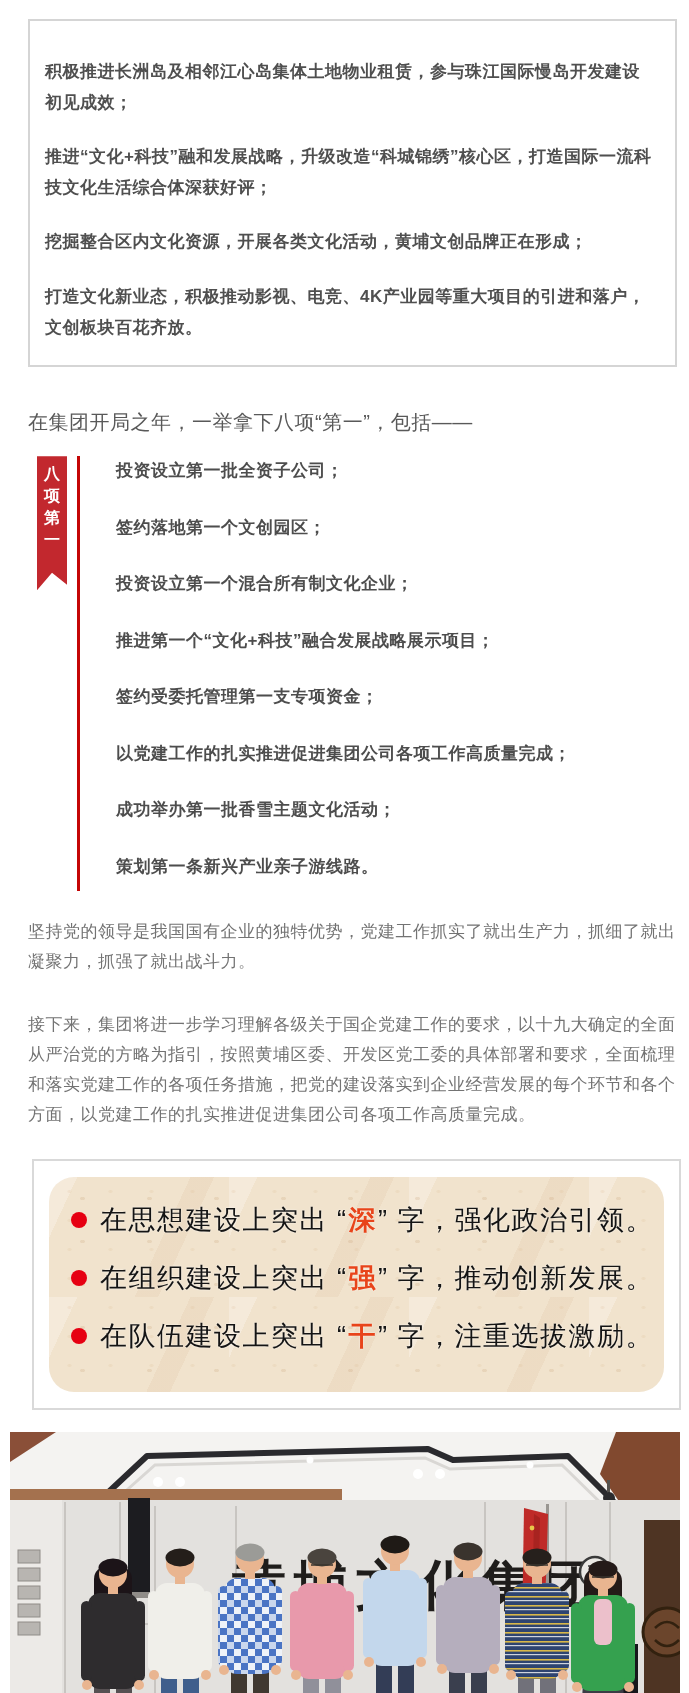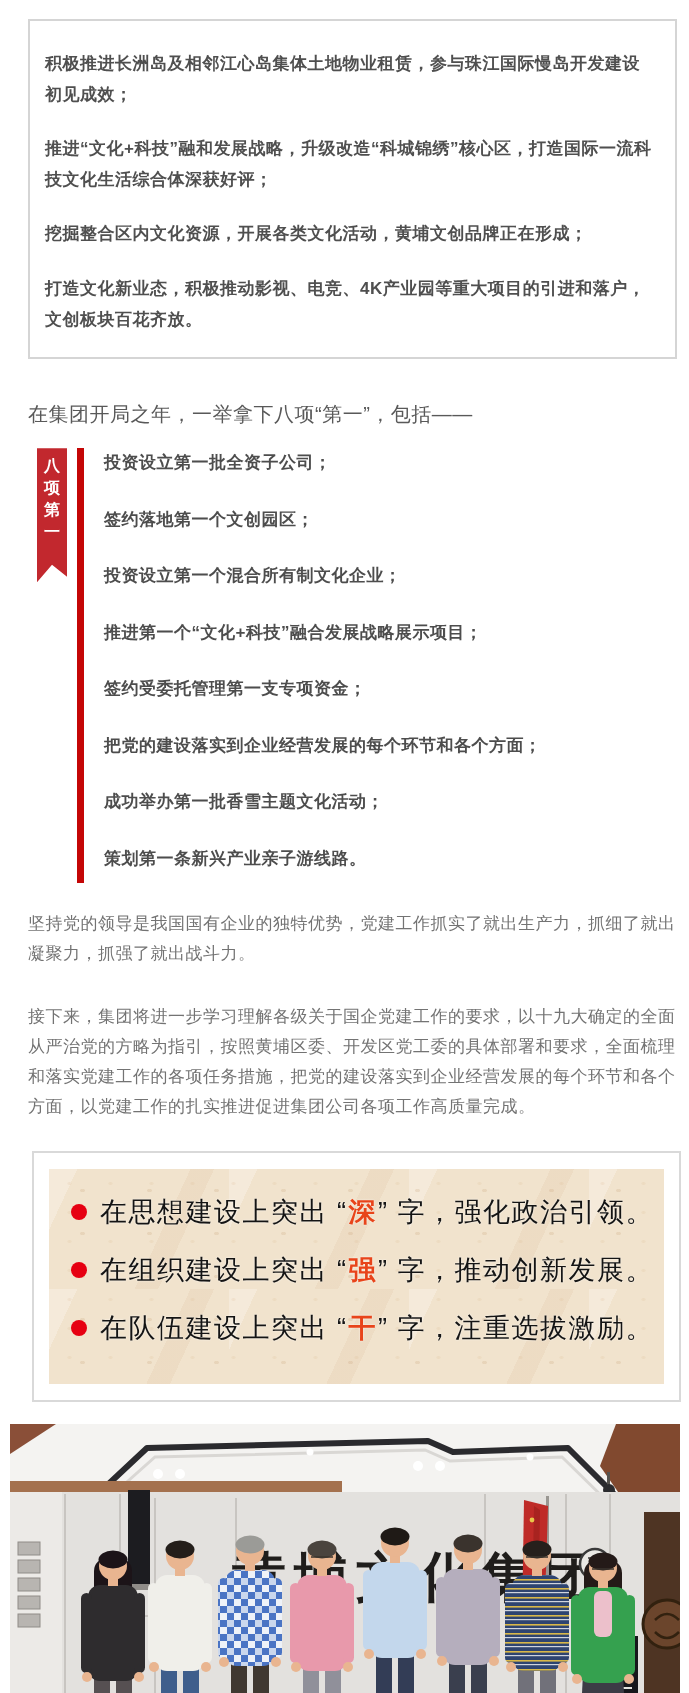--- a/index.html
+++ b/index.html
@@ -12,21 +12,21 @@
   .page{width:689px; overflow:hidden;}
 
   
   .summary-box{
     margin:19px 12px 0 28px;
     border:2px solid #d5d5d5;
     padding:20px 18px 16px 15px;
     box-sizing:border-box;
   }
   .summary-box p{
-    margin:8px 0 24px 0;
+    margin:16px 0 24px 0;
     font-size:17px; font-weight:bold; color:#4f4f4f;
     line-height:1.8; letter-spacing:.5px;
   }
   .summary-box p:last-child{margin-bottom:6px;}
 
   
   .intro{
     margin:38px 12px 16px 28px;
     font-size:20px; color:#595959; line-height:1.75; letter-spacing:.5px;
   }
@@ -36,22 +36,22 @@
   .ribbon{
     width:30px; height:134px; flex-shrink:0;
     background:#c2282e;
     clip-path:polygon(0 0,100% 0,100% 96%,50% 87%,0 100%);
     display:flex; flex-direction:column; align-items:center;
     padding-top:10px; box-sizing:border-box; gap:6px;
   }
   .ribbon span{color:#ffffff; font-size:16px; font-weight:bold; line-height:1;}
   .firsts-list{
     margin-left:10px;
-    border-left:7px solid #000000;
-    padding:2px 0 12px 20px;
+    border-left:3px solid #000000;
+    padding:2px 0 12px 36px;
   }
   .firsts-list .first-item{
     font-size:17px; font-weight:bold; color:#4d4d4d;
     line-height:1.5; letter-spacing:.5px;
     margin-bottom:31px;
   }
   .firsts-list .first-item:last-child{margin-bottom:0;}
 
   
   .body-par{
@@ -69,20 +69,21 @@
     box-sizing:border-box;
   }
   .highlight-inner{
     background-color:#f1e3cd;
     background-image:
       radial-gradient(rgba(193,152,108,.20) 2px, transparent 3px),
       radial-gradient(rgba(214,176,132,.16) 1.5px, transparent 2.6px),
       linear-gradient(115deg, rgba(255,255,255,.25) 0 12%, transparent 12% 60%, rgba(205,170,128,.12) 60% 70%, transparent 70%);
     background-size:67px 43px, 41px 29px, 180px 120px;
     padding:26px 28px 24px 22px;
+    border-radius:25px;
   }
   .hl-row{
     display:flex; align-items:center; gap:13px;
     margin-bottom:23px;
   }
   .hl-row:last-child{margin-bottom:14px;}
   .hl-dot{
     width:16px;height:16px;border-radius:50%;
     background:#e60012; flex-shrink:0;
   }
@@ -120,21 +121,21 @@
         <span>项</span>
         <span>第</span>
         <span>一</span>
       </div>
     <div class="firsts-list" id="firsts-list" style="border-left-color: rgb(196, 6, 6);">
         <div class="first-item">投资设立第一批全资子公司；</div>
         <div class="first-item">签约落地第一个文创园区；</div>
         <div class="first-item">投资设立第一个混合所有制文化企业；</div>
         <div class="first-item">推进第一个“文化+科技”融合发展战略展示项目；</div>
         <div class="first-item">签约受委托管理第一支专项资金；</div>
-        <div class="first-item">把党的建设落实到企业经营发展的每个环节和各个方面；</div>
+        <div class="first-item">以党建工作的扎实推进促进集团公司各项工作高质量完成；</div>
         <div class="first-item">成功举办第一批香雪主题文化活动；</div>
         <div class="first-item">策划第一条新兴产业亲子游线路。</div>
       </div>
   </div>
 
   <p class="body-par">坚持党的领导是我国国有企业的独特优势，党建工作抓实了就出生产力，抓细了就出凝聚力，抓强了就出战斗力。</p>
   <p class="body-par second">接下来，集团将进一步学习理解各级关于国企党建工作的要求，以十九大确定的全面从严治党的方略为指引，按照黄埔区委、开发区党工委的具体部署和要求，全面梳理和落实党建工作的各项任务措施，把党的建设落实到企业经营发展的每个环节和各个方面，以党建工作的扎实推进促进集团公司各项工作高质量完成。</p>
 
   <div class="highlight-outer">
     <div class="highlight-inner" id="highlight-rows">

